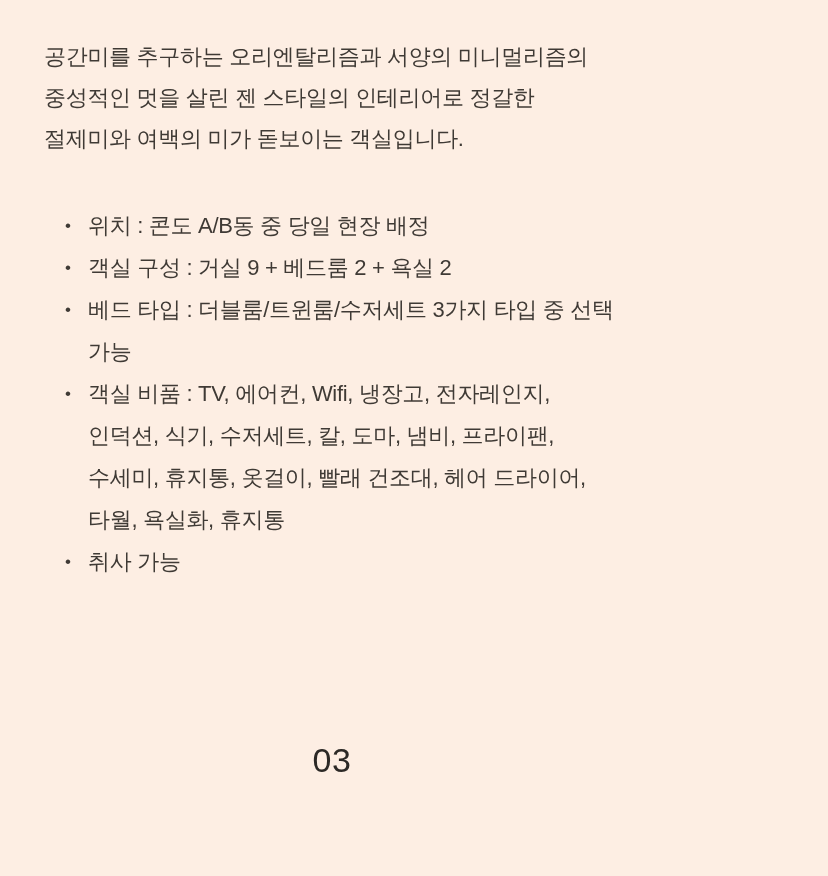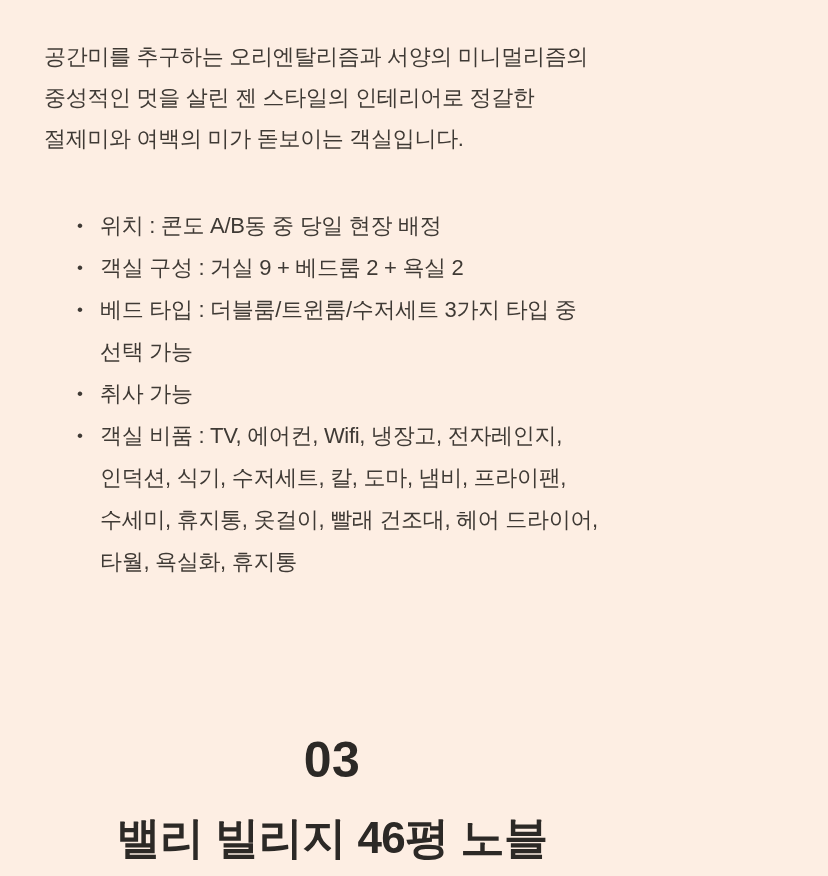--- a/index.html
+++ b/index.html
@@ -20,21 +20,21 @@
     .intro {
       margin: 0 0 46px 0;
       font-size: 22px;
       line-height: 41px;
       letter-spacing: -0.3px;
       color: #3f3a35;
       word-break: keep-all;
     }
     ul.details {
       list-style: none;
-      margin: 12px;
+      margin: 0;
       padding: 0 0 0 21px;
     }
     ul.details li {
       position: relative;
       padding-left: 23px;
       font-size: 22px;
       line-height: 42px;
       letter-spacing: -0.3px;
       word-break: keep-all;
       color: #3f3a35;
@@ -47,22 +47,22 @@
       font-size: 17px;
       line-height: 42px;
       color: #3f3a35;
     }
     .section-heading {
       margin-top: 158px;
       text-align: center;
       color: #2c2926;
     }
     .section-number {
-      font-size: 50px;
-      font-weight: 700;
+      font-size: 34px;
+      font-weight: 400;
       line-height: 38px;
       letter-spacing: 0.5px;
     }
     .section-title {
       margin: 36px 0 0 0;
       font-size: 44px;
       font-weight: 800;
       line-height: 46px;
       letter-spacing: -0.5px;
     }
@@ -71,22 +71,21 @@
 <body>
 
 <div class="page">
 
   <p class="intro">공간미를 추구하는 오리엔탈리즘과 서양의 미니멀리즘의 중성적인 멋을 살린 젠 스타일의 인테리어로 정갈한 절제미와 여백의 미가 돋보이는 객실입니다.</p>
 
   <ul class="details">
     <li>위치 : 콘도 A/B동 중 당일 현장 배정</li>
     <li>객실 구성 : 거실 9 + 베드룸 2 + 욕실 2</li>
     <li>베드 타입 : 더블룸/트윈룸/수저세트 3가지 타입 중 선택 가능</li>
+    <li>객실 비품 : TV, 에어컨, Wifi, 냉장고, 전자레인지, 인덕션, 식기, 수저세트, 칼, 도마, 냄비, 프라이팬, 수세미, 휴지통, 옷걸이, 빨래 건조대, 헤어 드라이어, 타월, 욕실화, 휴지통</li>
     <li>취사 가능</li>
-    <li>객실 비품 : TV, 에어컨, Wifi, 냉장고, 전자레인지, 인덕션, 식기, 수저세트, 칼, 도마, 냄비, 프라이팬, 수세미, 휴지통, 옷걸이, 빨래 건조대, 헤어 드라이어, 타월, 욕실화, 휴지통</li>
   </ul>
 
   <div class="section-heading">
     <div class="section-number">03</div>
-    <h1 class="section-title">밸리 빌리지 46평 노블</h1>
   </div>
 
 </div>
 
 </body></html>

